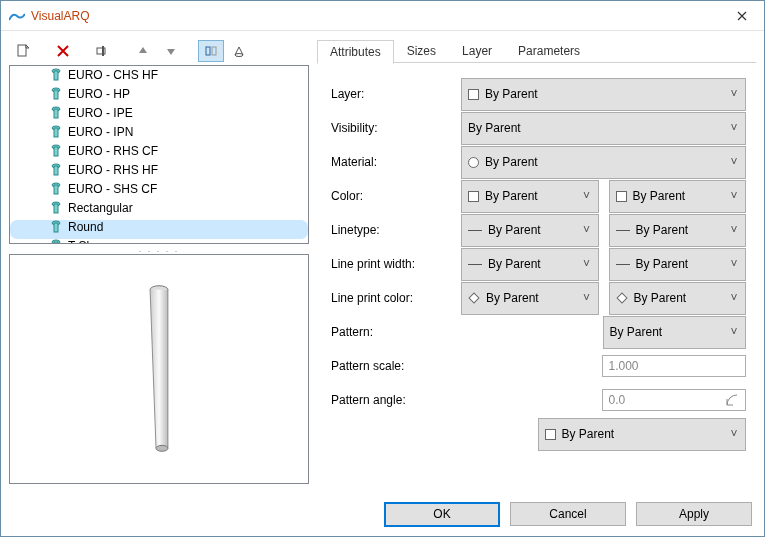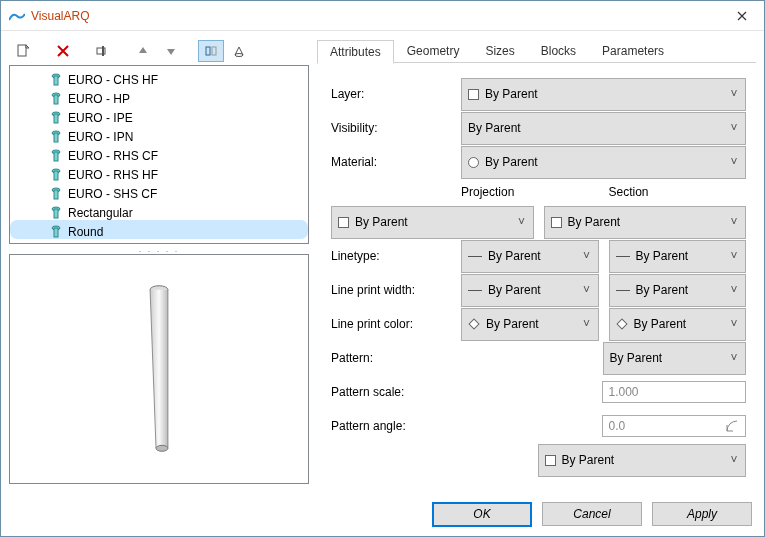--- a/index.html
+++ b/index.html
@@ -14,21 +14,21 @@
 
   
   .left { width: 300px; display: flex; flex-direction: column; min-height: 0; }
   .toolbar { height: 26px; display: flex; align-items: center; gap: 2px; padding: 1px 1px 3px 1px; }
   .tbtn { width: 26px; height: 22px; display: flex; align-items: center; justify-content: center; border: 1px solid transparent; }
   .tbtn.active { background: #cfe6f7; border: 1px solid #7eb4d8; }
   .tbtn svg { width: 16px; height: 16px; }
   .tsep { width: 10px; }
 
   .tree { flex: 1; border: 1px solid #828790; overflow: auto; padding: 2px 0; background: #fff; min-height: 0; }
-  .tree-row { display: flex; align-items: flex-end; height: 19px; padding-left: 40px; gap: 6px; white-space: nowrap; }
+  .tree-row { display: flex; align-items: flex-start; height: 19px; padding-left: 40px; gap: 6px; white-space: nowrap; }
   .tree-row.selected { background: #cce8ff; border-radius: 7px; }
   .tree-row .pin { width: 12px; height: 14px; flex: none; }
 
   .splitter { height: 10px; display: flex; align-items: center; justify-content: center; color: #888; letter-spacing: 2px; font-size: 9px; cursor: ns-resize; }
 
   .preview { height: 230px; border: 1px solid #828790; background: #fff; display: flex; align-items: center; justify-content: center; position: relative; }
   .preview svg { width: 100%; height: 100%; }
 
   
   .right { flex: 1; display: flex; flex-direction: column; min-height: 0; }
@@ -53,21 +53,21 @@
   .sub-headers .col { flex: 1; color: #000; }
   .sub-headers .gap { width: 10px; flex: none; }
   .dual { display: flex; flex: 1; gap: 10px; }
   .dual .combo { flex: 1; }
 
   .textin { height: 22px; border: 1px solid #adadad; background: #fff; padding: 0 6px; display: flex; align-items: center; color: #888; text-align: right; }
   .textin .unit { margin-left: auto; width: 14px; height: 14px; }
 
   
   .footer { height: 44px; display: flex; align-items: center; justify-content: flex-end; gap: 10px; padding: 0 12px; }
-  .btn { width: 100px; height: 24px; border: 1px solid #adadad; background: #e1e1e1; display: flex; align-items: center; justify-content: center; cursor: pointer; font-style: italic; }
+  .btn { width: 116px; height: 24px; border: 1px solid #adadad; background: #e1e1e1; display: flex; align-items: center; justify-content: center; cursor: pointer; }
   .btn.primary { border: 2px solid #0078d7; height: 25px; }
 
   
   .chevron { width: 10px; height: 10px; }
 </style>
 </head>
 <body>
 
 <div class="window">
 
@@ -223,23 +223,22 @@
             </linearGradient>
           </defs>
         </svg>
       </div>
     </div>
 
     <div class="right">
 
       <div class="tabs" id="tabs">
           <div class="tab active">Attributes</div>
-          <div class="tab">Geometry</div>
           <div class="tab">Sizes</div>
-          <div class="tab">Blocks</div>
+          <div class="tab">Layer</div>
           <div class="tab">Parameters</div>
         </div>
 
       <div class="panel">
 
         <div class="field-row">
           <div class="field-label">Layer:</div>
           <div class="combo wide-combo">
             <span class="swatch"></span>
             <span class="text">By Parent</span>
@@ -257,28 +256,23 @@
 
         <div class="field-row">
           <div class="field-label">Material:</div>
           <div class="combo wide-combo">
             <span class="circle"></span>
             <span class="text">By Parent</span>
             <span class="chev">˅</span>
           </div>
         </div>
 
-        <div class="sub-headers">
-          <div class="spacer"></div>
-          <div class="col">Projection</div>
-          <div class="gap"></div>
-          <div class="col">Section</div>
-        </div>
-
-        <div class="field-row">
+
+        <div class="field-row">
+          <div class="field-label">Color:</div>
           <div class="dual">
             <div class="combo">
                 <span class="swatch"></span>
                 <span class="text">By Parent</span>
                 <span class="chev">˅</span>
               </div>
             <div class="combo">
                 <span class="swatch"></span>
                 <span class="text">By Parent</span>
                 <span class="chev">˅</span>

